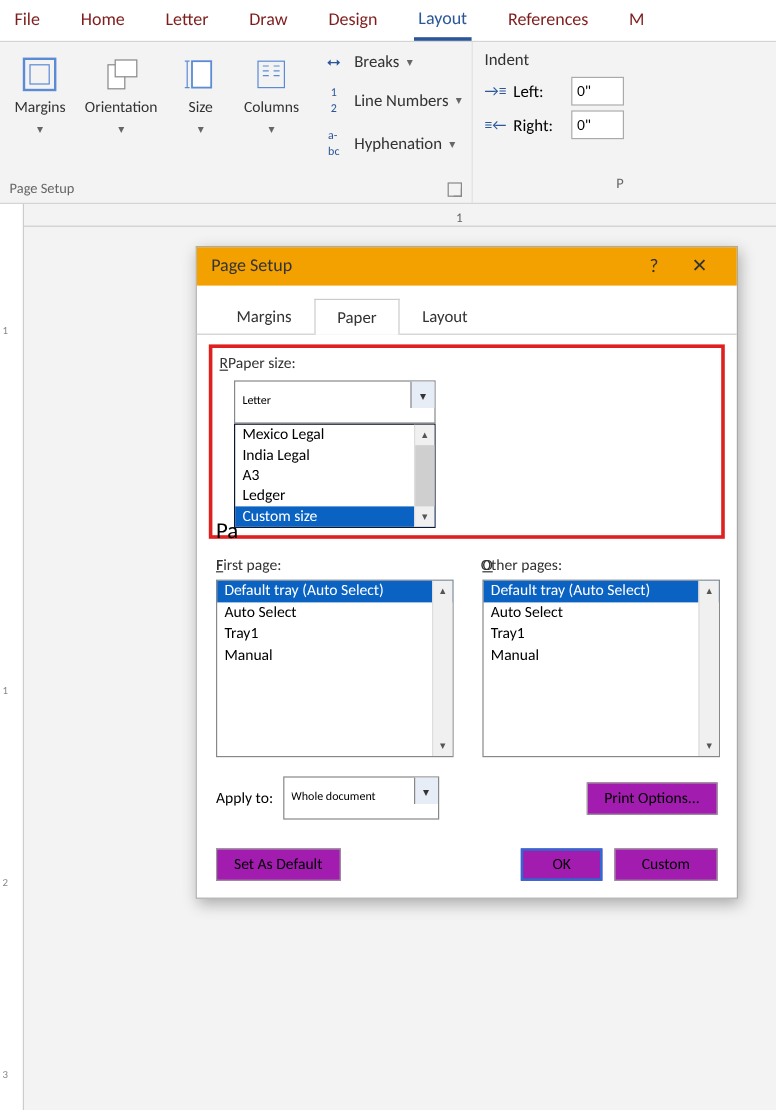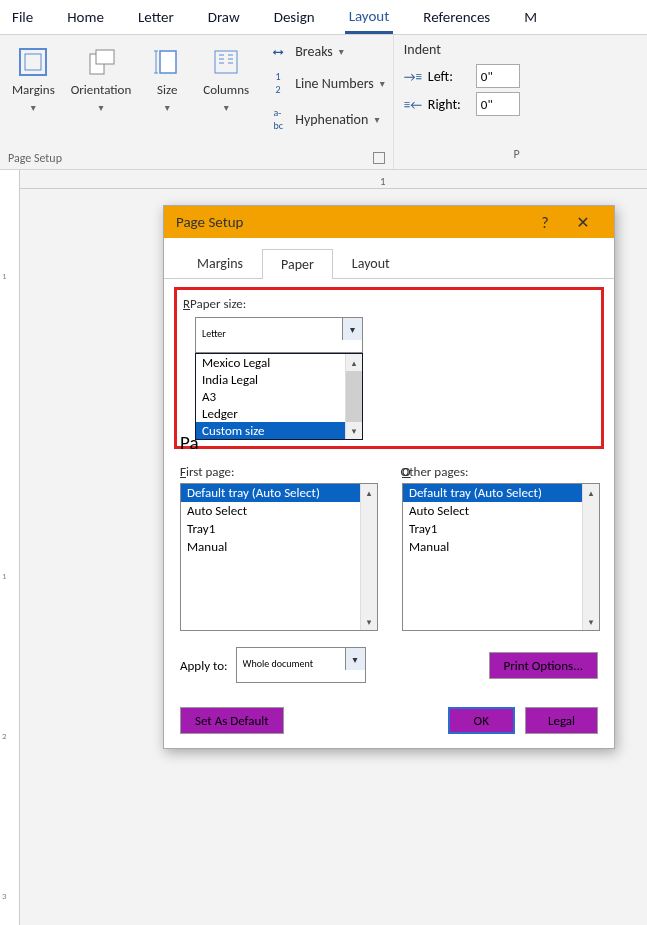--- a/index.html
+++ b/index.html
@@ -1,20 +1,20 @@
 <!DOCTYPE html>
 <html><head>
 <meta charset="utf-8">
 <style>
 * { box-sizing: border-box; margin: 0; padding: 0; font-family: "Segoe UI", Calibri, sans-serif; }
 body { background: #f3f3f3; width: 647px; height: 925px; overflow: hidden; position: relative; font-size: 14px; }
 
 
 .ribbon-tabs { background: #fff; border-bottom: 1px solid #d4d4d4; height: 35px; display: flex; align-items: center; padding: 0 8px; gap: 26px; }
-.ribbon-tab { color: #0f172a; font-size: 15px; padding: 6px 4px; cursor: pointer; }
+.ribbon-tab { color: #7f1d1d; font-size: 15px; padding: 6px 4px; cursor: pointer; }
 .ribbon-tab.active { border-bottom: 3px solid #2b579a; color: #2b579a; font-weight: 500; }
 
 
 .ribbon { background: #f3f3f3; border-bottom: 1px solid #d4d4d4; height: 135px; display: flex; }
 .rgroup { border-right: 1px solid #e0e0e0; padding: 6px 8px 2px 8px; display: flex; flex-direction: column; justify-content: space-between; }
 .rgroup-row { display: flex; gap: 8px; }
 .rgroup-label { text-align: center; font-size: 12px; color: #666; padding: 2px 0; display:flex; align-items:center; justify-content:center; gap:6px;}
 .rbtn { display: flex; flex-direction: column; align-items: center; justify-content: flex-start; gap: 4px; padding: 4px 4px; cursor: pointer; font-size: 13px; color: #333; min-width: 48px; }
 .rbtn .ico { width: 34px; height: 34px; display:flex;align-items:center;justify-content:center; }
 .rbtn .lbl { text-align:center; line-height:1.1; }
@@ -282,15 +282,15 @@
       </div>
       <span style="flex:1"></span>
       <button class="btn">Print Options...</button>
     </div>
   </div>
 
   <div class="dlg-footer">
     <button class="btn">Set As Default</button>
     <span class="spacer"></span>
     <button class="btn primary">OK</button>
-    <button class="btn" style="padding:5px 22px;">Legal</button>
+    <button class="btn" style="padding:5px 22px;">Custom</button>
   </div>
 </div>
 
 </body></html>

